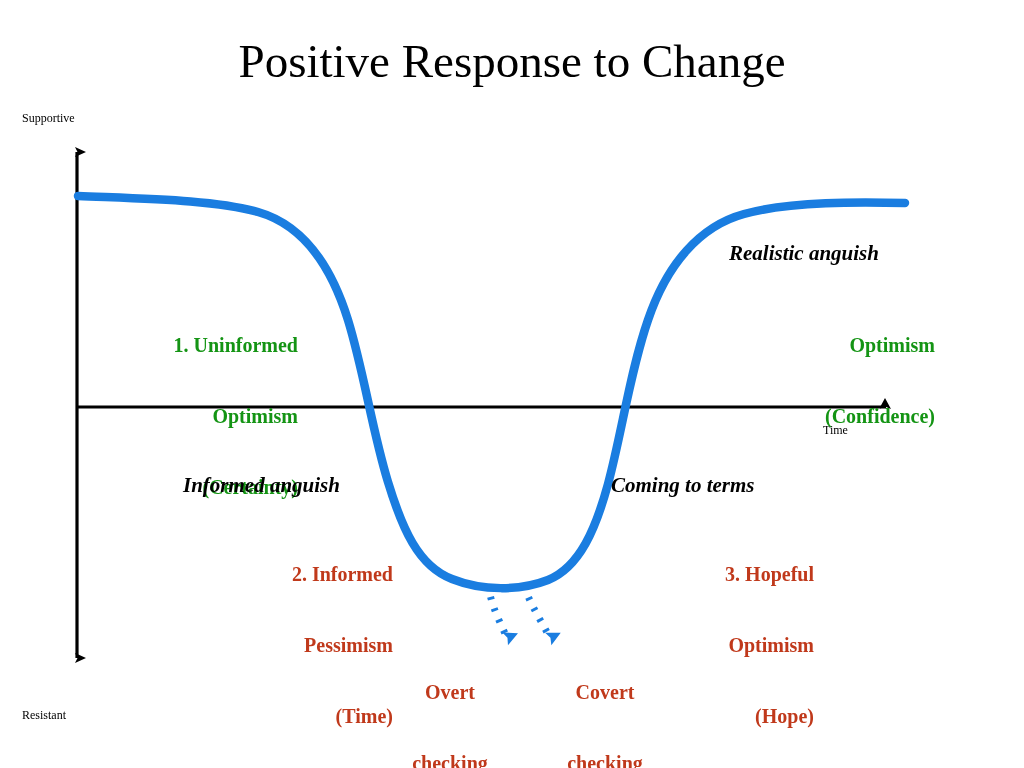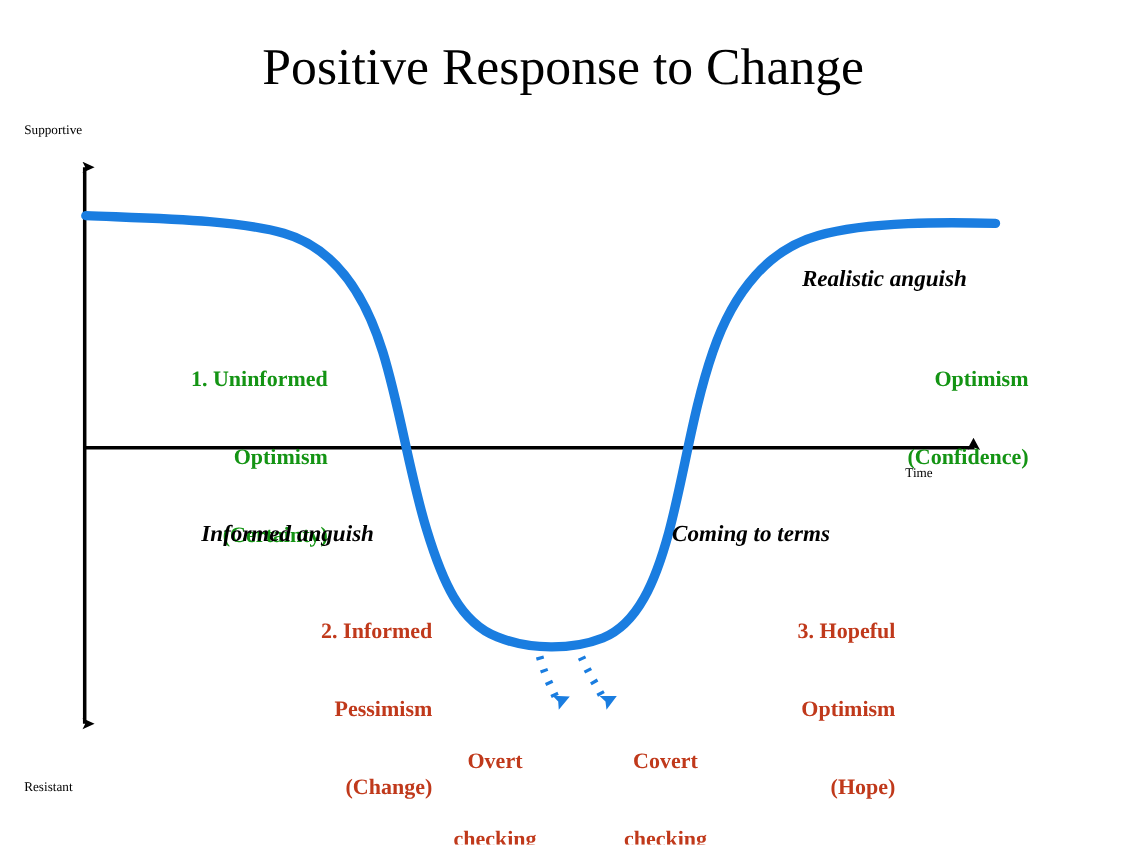--- a/index.html
+++ b/index.html
@@ -136,21 +136,21 @@
   <div class="txt phase-caption" id="caption-4">Realistic anguish</div>
   <div class="txt phase-body green" id="body-4">
     <div>Optimism</div>
     <div>(Confidence)</div>
   </div>
 
   <div class="txt phase-caption" id="caption-2">Informed anguish</div>
   <div class="txt phase-body red" id="body-2">
     <div>2. Informed</div>
     <div>Pessimism</div>
-    <div>(Change)</div>
+    <div>(Time)</div>
   </div>
 
   <div class="txt phase-caption" id="caption-3">Coming to terms</div>
   <div class="txt phase-body red" id="body-3">
     <div>3. Hopeful</div>
     <div>Optimism</div>
     <div>(Hope)</div>
   </div>
 
   <div class="txt checkout-label" id="checkout-overt">

